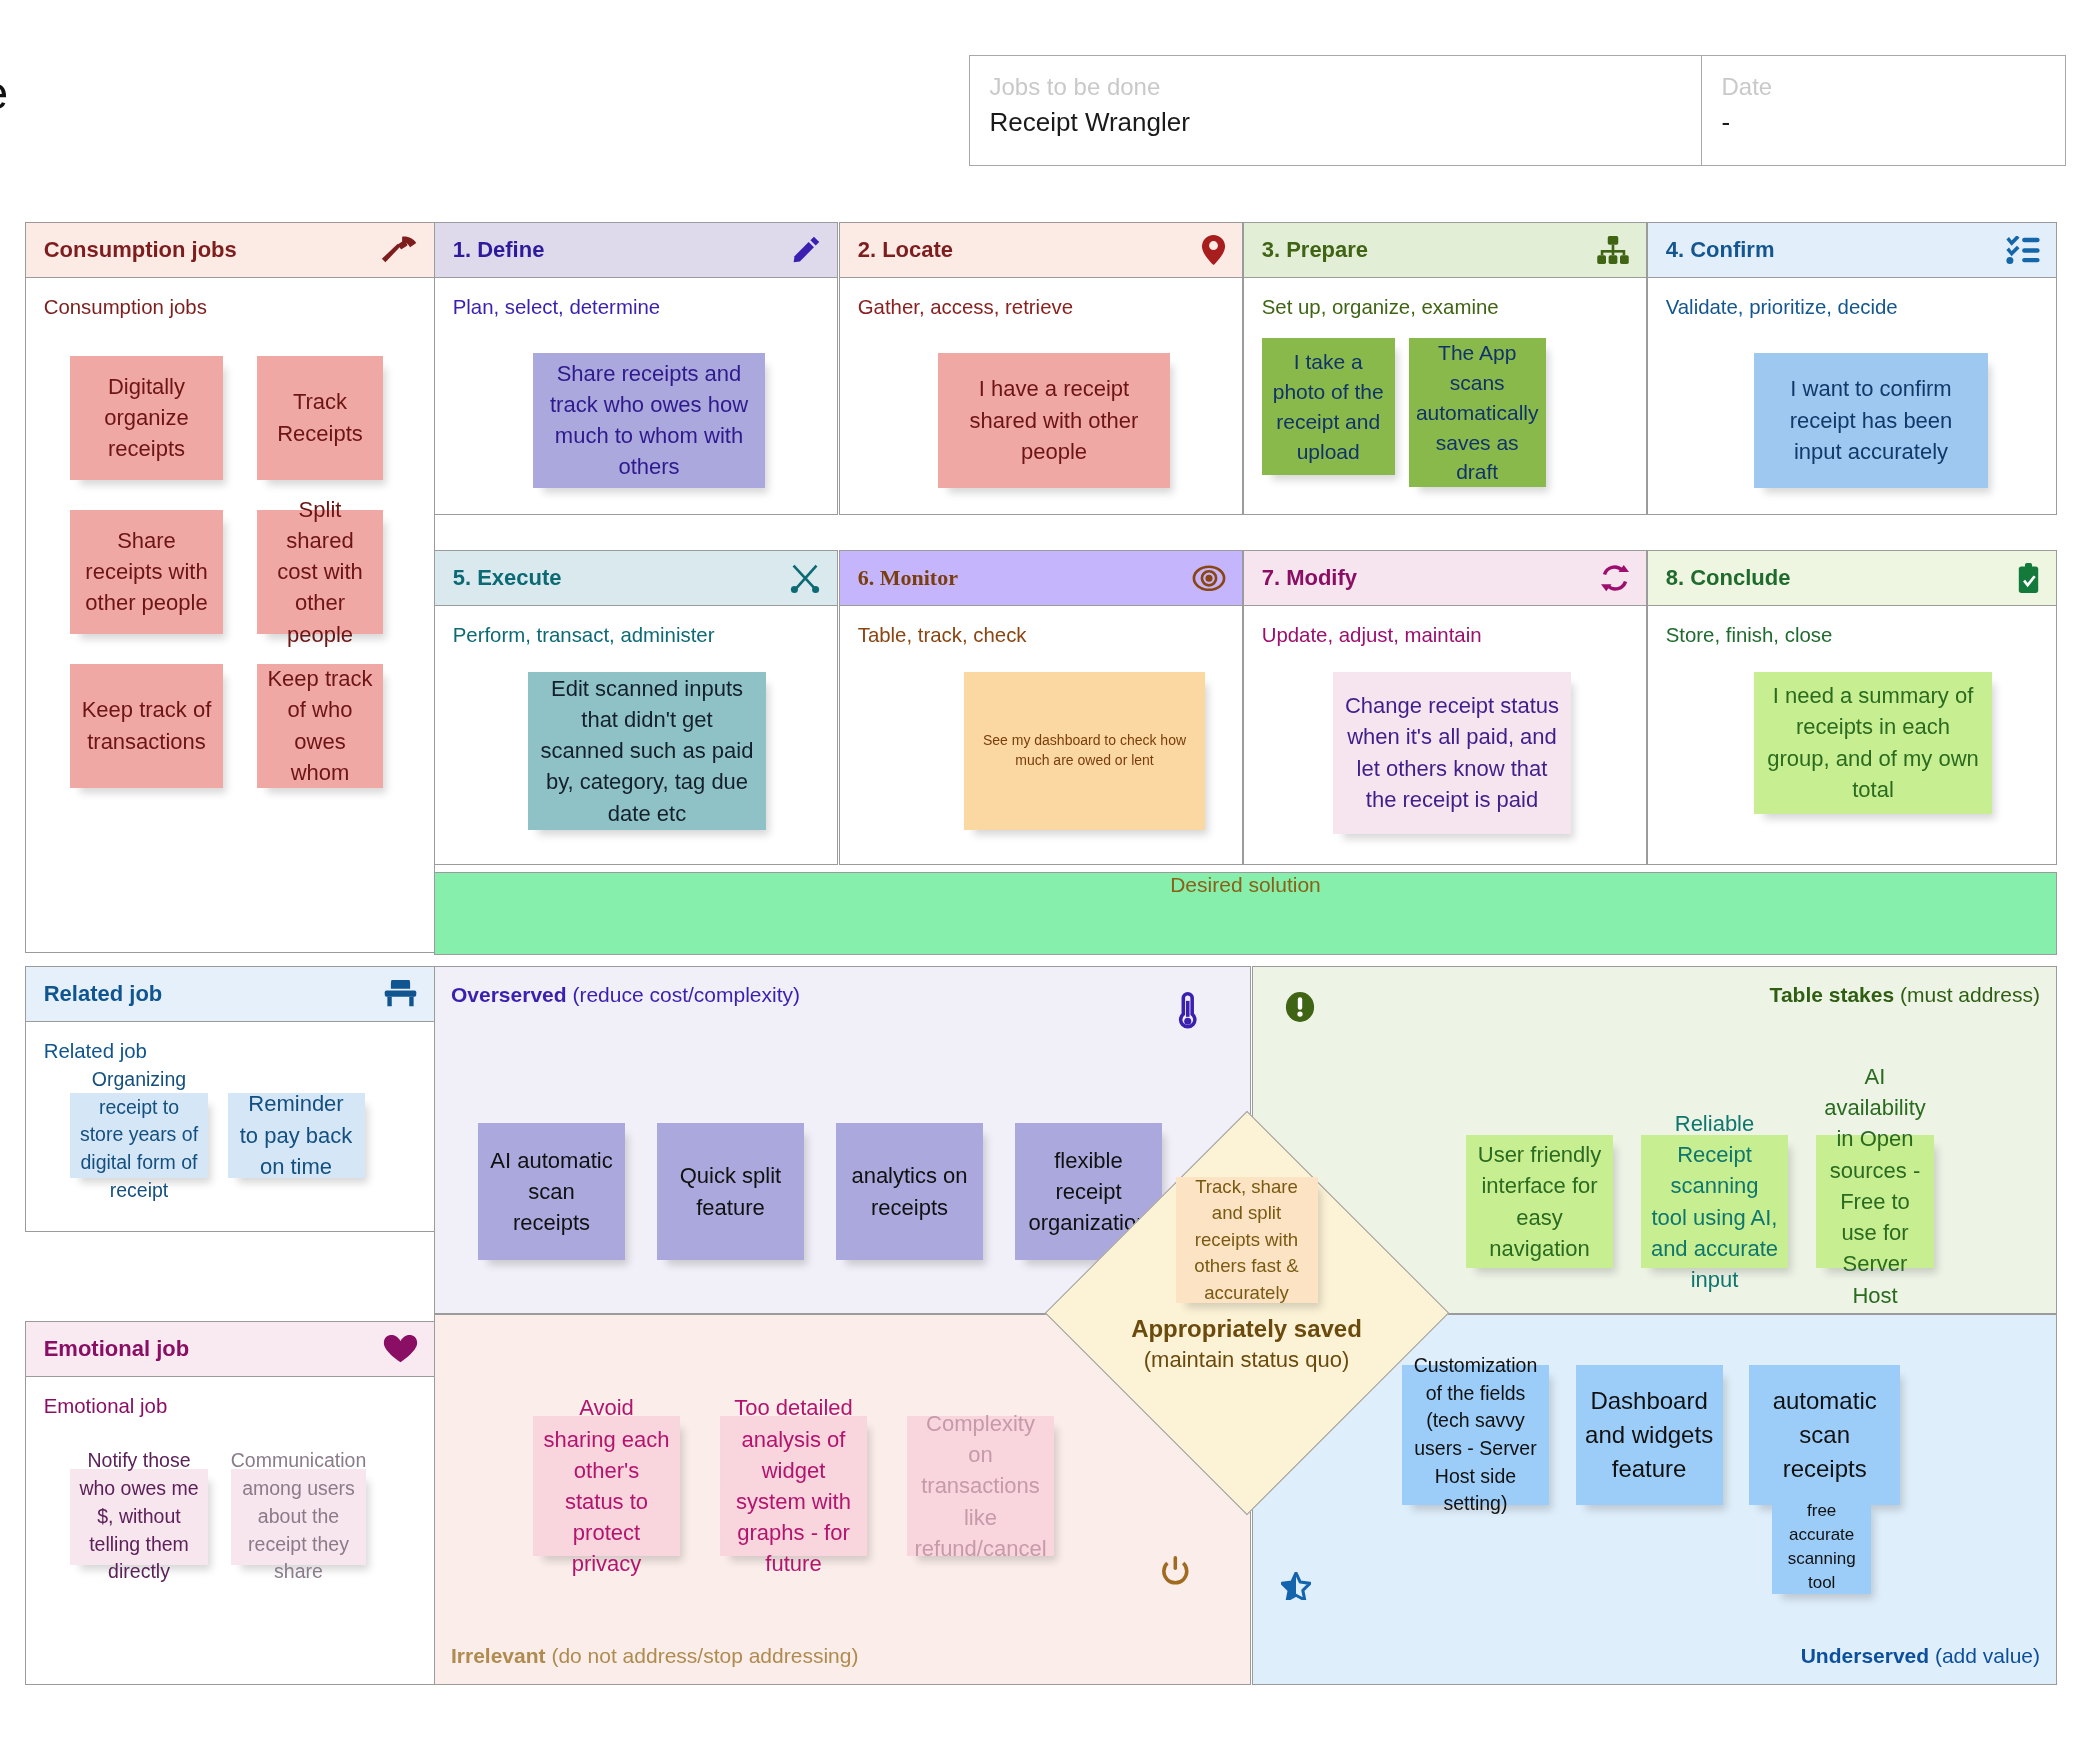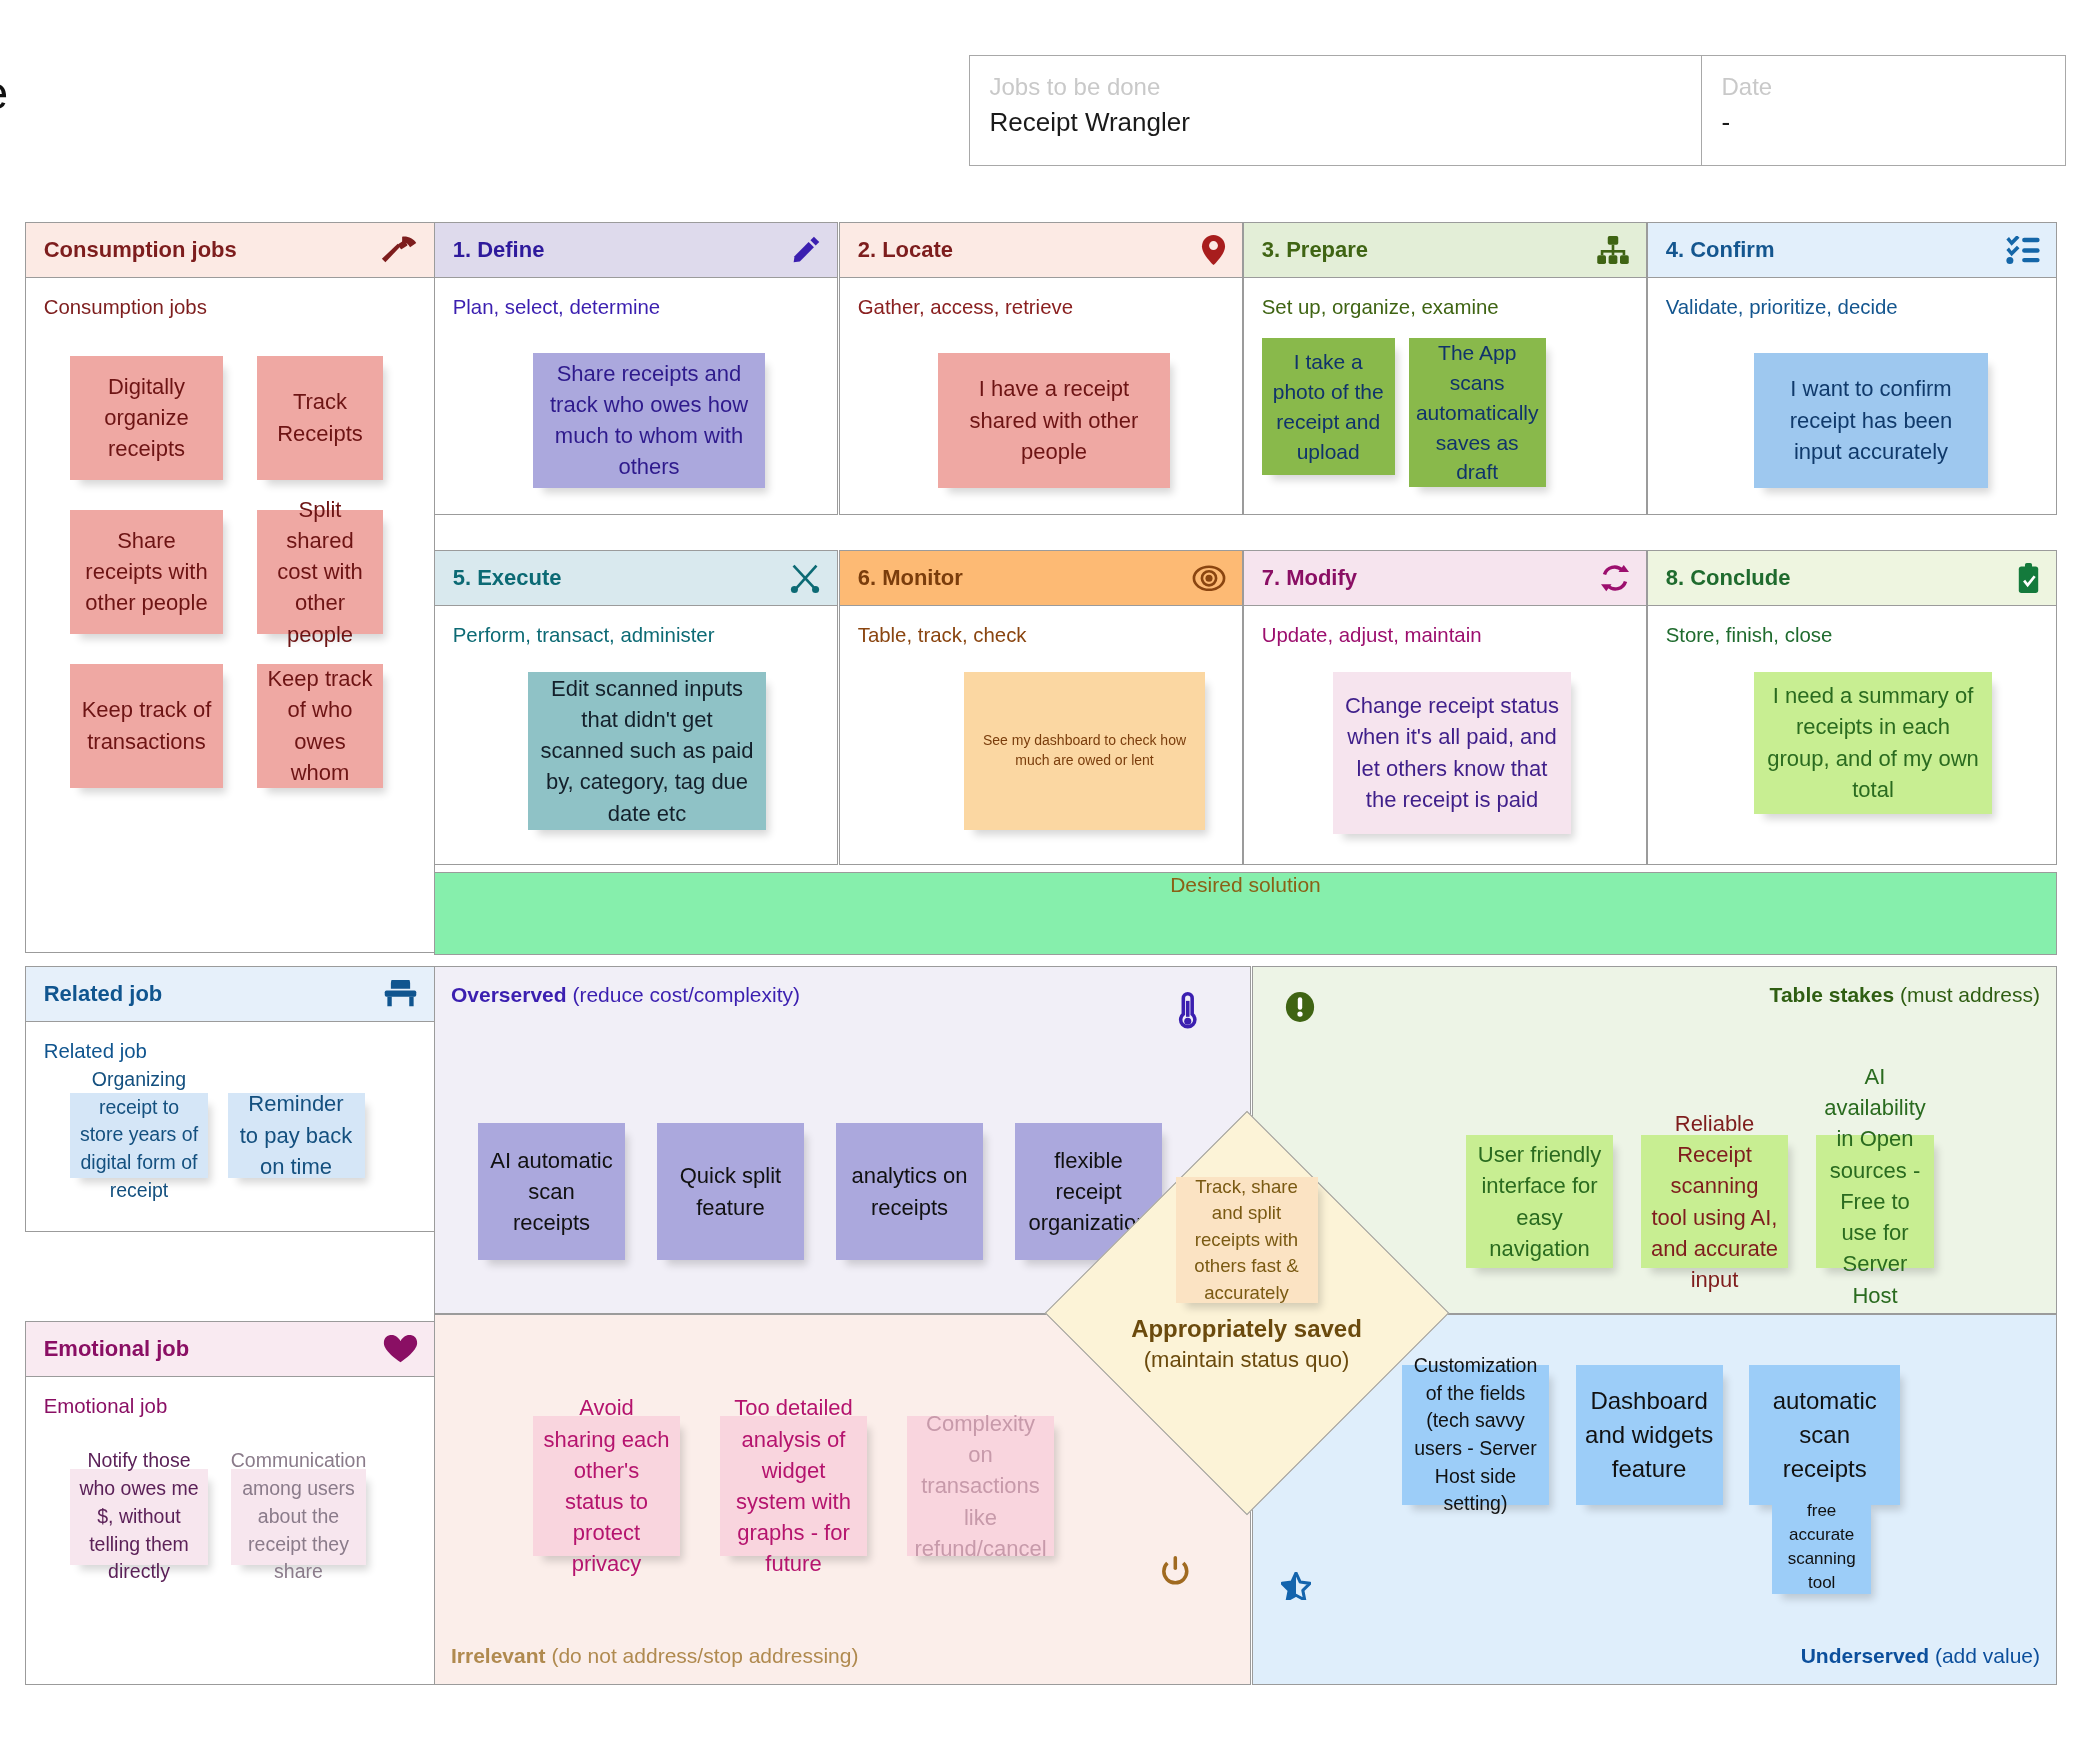--- a/index.html
+++ b/index.html
@@ -271,21 +271,21 @@
     </div>
     <div class="panel-body">
       <div class="panel-sub" style="color:#0c6a74;">Perform, transact, administer</div>
       <div class="notes" style="padding-left:93px; padding-top:25px;">
         <div class="note" style="width:238px;height:158px;background:#8fc2c6;color:#14202b;font-size:22px;">Edit scanned inputs that didn't get scanned such as paid by, category, tag due date etc</div>
       </div>
     </div>
   </div>
 
   <div class="panel" style="left:839px; top:550px; width:404px; height:315px;">
-    <div class="panel-head" style="background:#fdba74;">
+    <div class="panel-head" style="background:#c4b5fd;font-family:Liberation Serif, serif;">
       <span class="ttl" style="color:#7a3d0c;">6. Monitor</span>
       <span class="ico">
         <svg width="34" height="26.6" viewBox="0 0 38 30">
           <ellipse cx="19" cy="15" rx="17" ry="13" fill="none" stroke="#8a4510" stroke-width="3"></ellipse>
           <ellipse cx="19" cy="15" rx="8" ry="8" fill="none" stroke="#8a4510" stroke-width="3"></ellipse>
           <circle cx="19" cy="15" r="4" fill="#8a4510"></circle>
         </svg>
       </span>
     </div>
     <div class="panel-body">
@@ -368,21 +368,21 @@
     </div>
     <span class="ico" style="position:absolute; left:32px; top:25px;">
       <svg width="30" height="30" viewBox="0 0 34 34">
         <ellipse cx="17" cy="17" rx="16" ry="17" fill="#3f6413"></ellipse>
         <rect x="14.5" y="6" width="5" height="14" rx="2.5" fill="#fff"></rect>
         <circle cx="17" cy="25" r="3" fill="#fff"></circle>
       </svg>
     </span>
     <div class="notes" style="position:absolute; left:213px; top:168px; gap:28px; padding:0;">
       <div class="note" style="width:147px;height:133px;background:#c8ee92;color:#2a6b1f;font-size:22px;">User friendly interface for easy navigation</div>
-      <div class="note" style="width:147px;height:133px;background:#c8ee92;color:#7f1d1d;font-size:22px;">Reliable Receipt scanning tool using AI, and accurate input</div>
+      <div class="note" style="width:147px;height:133px;background:#c8ee92;color:#0f766e;font-size:22px;">Reliable Receipt scanning tool using AI, and accurate input</div>
       <div class="note" style="width:118px;height:133px;background:#c8ee92;color:#2a6b1f;font-size:22px;">AI availability in Open sources - Free to use for Server Host users</div>
     </div>
   </div>
 
   <div class="quad" style="left:434px; top:1314px; width:817px; height:371px; background:#fbeeea;">
     <div class="quad-label" style="left:16px; bottom:16px; color:#b08a4f;">
       <b>Irrelevant</b><span> (do not address/stop addressing)</span>
     </div>
     <span class="ico" style="position:absolute; left:727px; top:241px;">
       <svg width="26.6" height="30" viewBox="0 0 30 34">

